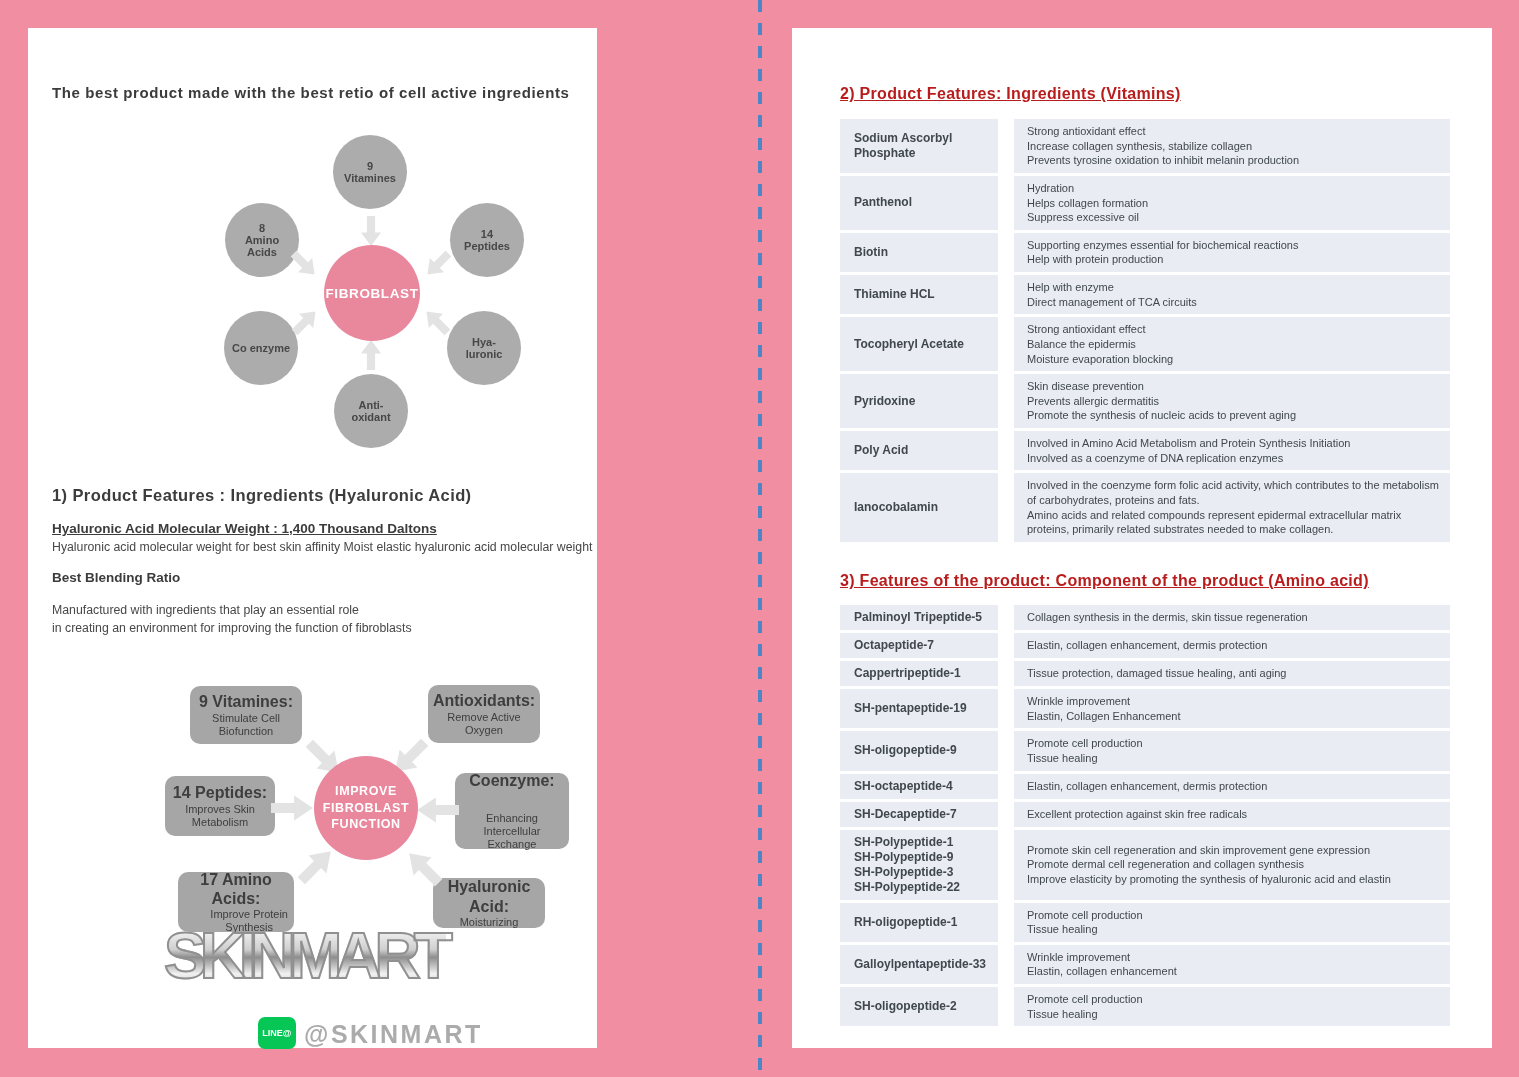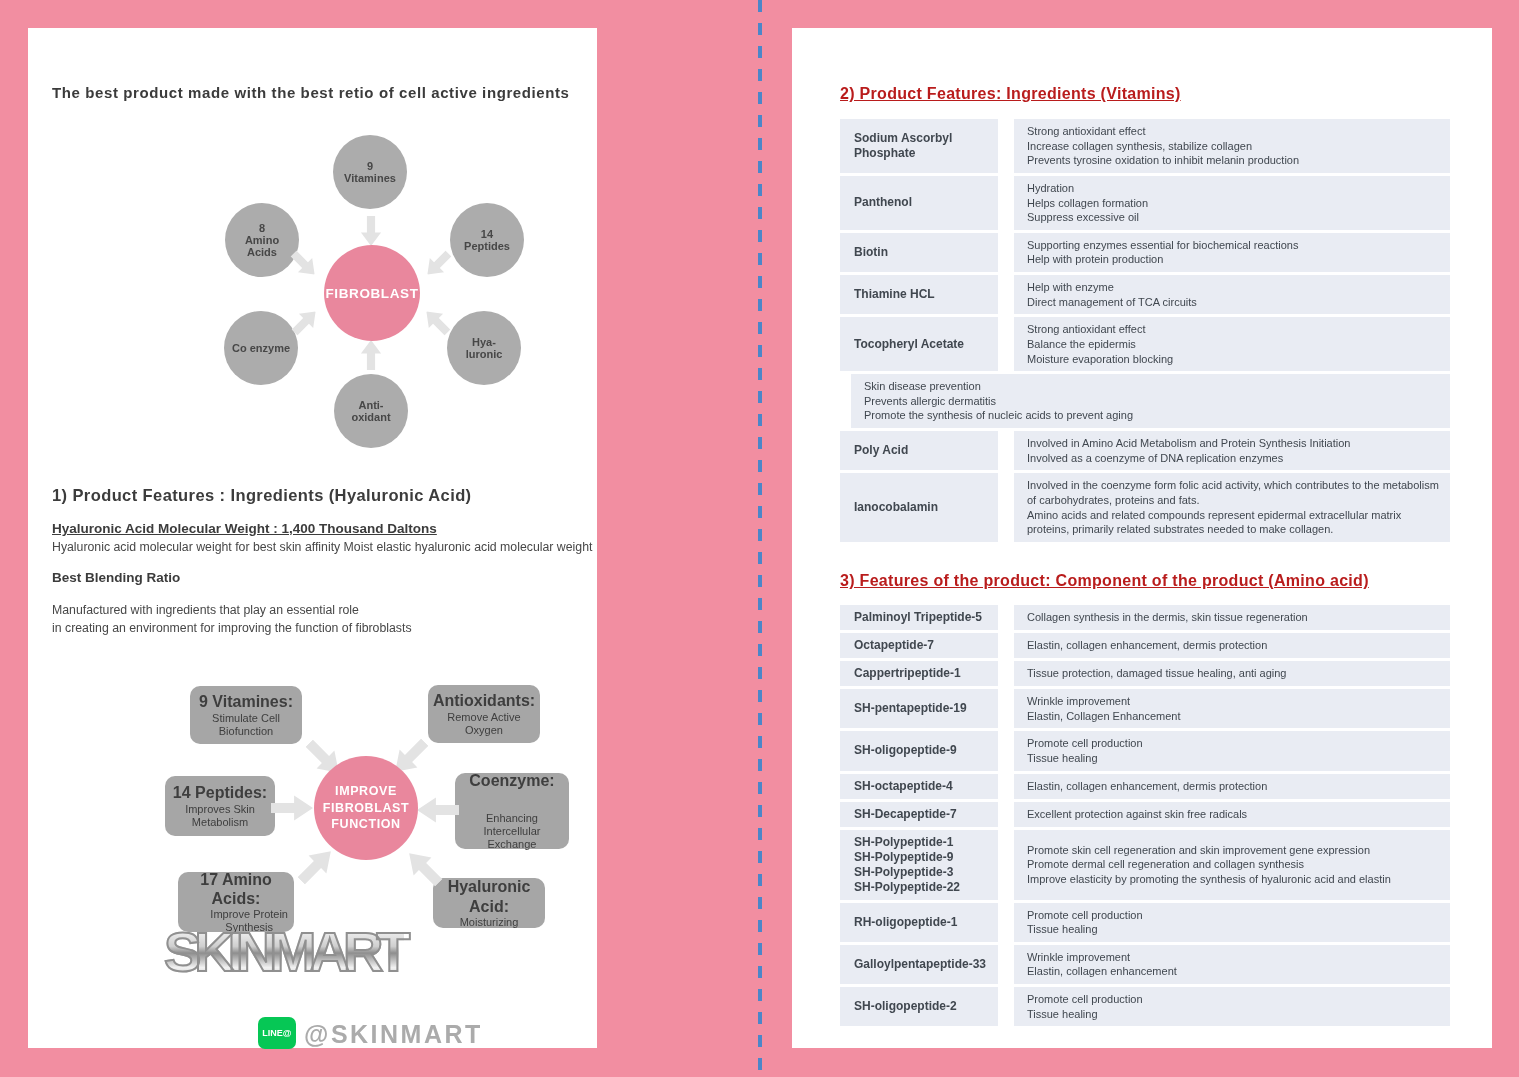--- a/index.html
+++ b/index.html
@@ -54,21 +54,21 @@
   .d2-box .bd { font-size:11px; line-height:1.18; }
   .d2-center {
     position:absolute; left:286px; top:728px; width:104px; height:104px; border-radius:50%;
     background:#E9879D; display:flex; align-items:center; justify-content:center;
     text-align:center; color:#fff; font-weight:bold; font-size:12.5px;
     letter-spacing:.6px; line-height:1.35;
   }
   .d2-arrow { width:42px; height:30px; }
   .wm-logo {
     position:absolute; left:136px; top:896px;
-    font-size:56px; font-weight:bold; letter-spacing:-7px; line-height:1;
+    font-size:64px; font-weight:bold; letter-spacing:-7px; line-height:1;
     background:linear-gradient(180deg,#fdfdfd 0%,#cfcfcf 40%,#8e8e8e 52%,#f2f2f2 78%,#bdbdbd 100%);
     -webkit-background-clip:text; background-clip:text;
     color:transparent; -webkit-text-fill-color:transparent;
     -webkit-text-stroke:2px #909090;
   }
   .line-badge {
     position:absolute; left:230px; top:989px; width:38px; height:32px;
     background:#06C755; border-radius:7px;
     display:flex; align-items:center; justify-content:center;
     color:#fff; font-size:9px; font-weight:bold;
@@ -222,20 +222,21 @@
     </div>
     <div class="trow">
       <div class="tcell tname">Tocopheryl Acetate</div>
       <div class="tcell tdesc">
           <div class="pre">Strong antioxidant effect
 Balance the epidermis
 Moisture evaporation blocking</div>
         </div>
     </div>
     <div class="trow">
+      <div class="tcell tname">Pyridoxine</div>
       <div class="tcell tdesc">
           <div class="pre">Skin disease prevention
 Prevents allergic dermatitis
 Promote the synthesis of nucleic acids to prevent aging</div>
         </div>
     </div>
     <div class="trow">
       <div class="tcell tname">Poly Acid</div>
       <div class="tcell tdesc">
           <div class="pre">Involved in Amino Acid Metabolism and Protein Synthesis Initiation

